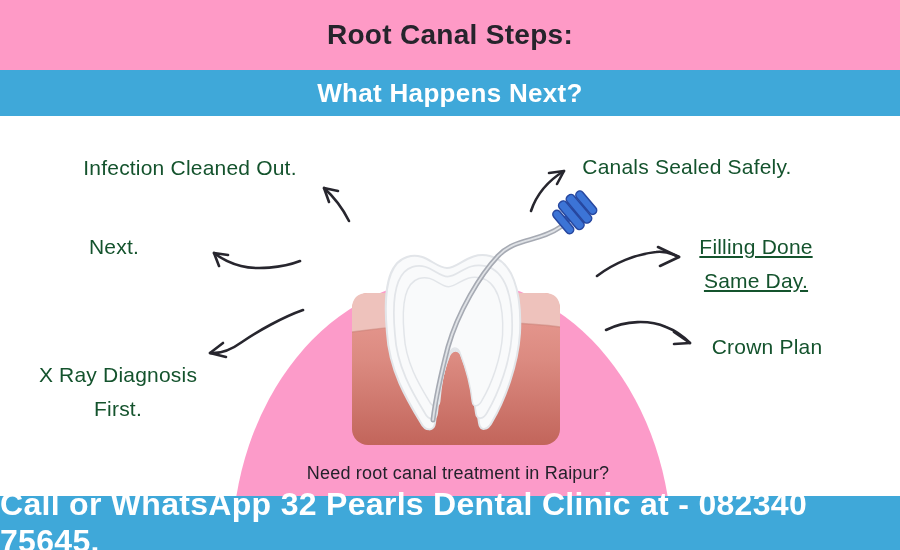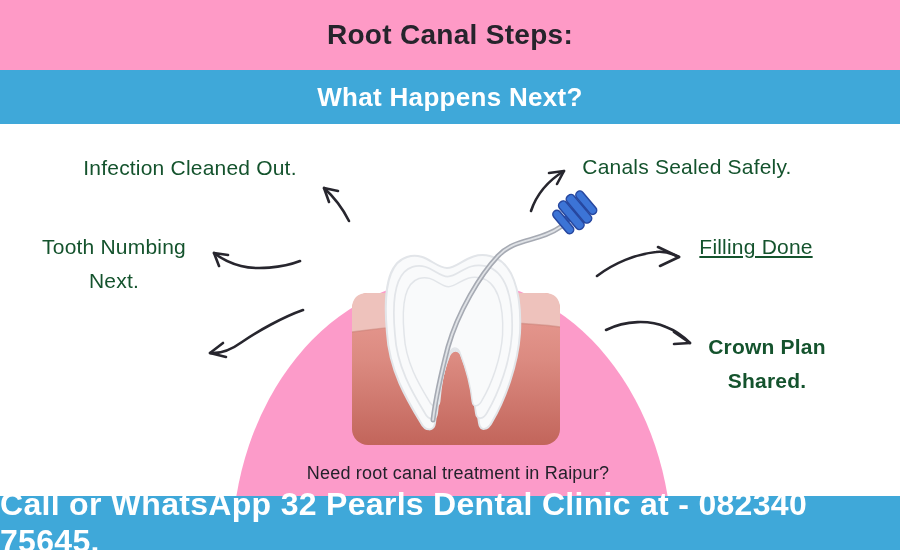--- a/index.html
+++ b/index.html
@@ -2,21 +2,21 @@
 <html><head>
 <meta charset="utf-8">
 <style>
   html,body{margin:0;padding:0;background:#ffffff;}
   .stage{
     position:relative;width:900px;height:550px;overflow:hidden;
     background:#ffffff;font-family:"Liberation Sans",sans-serif;padding-left:16px;
   }
   .bar{position:absolute;left:0;width:900px;display:flex;align-items:center;justify-content:center;}
   .bar-pink{top:0;height:70px;background:#FE9AC6;}
-  .bar-blue{top:70px;height:54px;background:#3FA8D9;}
+  .bar-blue{top:70px;height:46px;background:#3FA8D9;}
   .bar-footer{top:496px;height:54px;background:#3FA8D9;z-index:30;}
   .title-text{font-size:28px;font-weight:800;color:#26242C;letter-spacing:.3px;}
   .subtitle-text{font-size:26px;font-weight:800;color:#ffffff;letter-spacing:.3px;}
   .footer-text{font-size:32px;font-weight:800;color:#ffffff;letter-spacing:.3px;}
   .pink-circle{
     position:absolute;left:232px;top:278px;width:440px;height:544px;
     background:#FC9BC9;border-radius:50%;z-index:1;
   }
   .step-label{
     position:absolute;z-index:10;color:#14532d;font-size:21px;line-height:34px;
@@ -121,33 +121,36 @@
       <rect x="2" y="-17" width="9" height="34" rx="4" fill="#3C74D6" stroke="#27479F" stroke-width="1.5"></rect>
       <rect x="12" y="-14" width="8" height="28" rx="4" fill="#3C74D6" stroke="#27479F" stroke-width="1.5"></rect>
     </g>
   </svg>
 
   <div class="step-label" style="left:190px;top:151px;">
     <div>Infection Cleaned Out.</div>
     <div></div>
   </div>
   <div class="step-label" style="left:114px;top:230px;">
-    <div>Tooth Numbing</div>
     <div>Next.</div>
+  </div>
+  <div class="step-label" style="left:118px;top:358px;">
+    <div>X Ray Diagnosis</div>
+    <div>First.</div>
   </div>
   <div class="step-label" style="left:687px;top:150px;">
     <div>Canals Sealed Safely.</div>
     <div></div>
   </div>
   <div class="step-label" style="left:756px;top:230px;text-decoration:underline;">
     <div>Filling Done</div>
+    <div>Same Day.</div>
   </div>
-  <div class="step-label" style="left:767px;top:330px;font-weight:bold;">
+  <div class="step-label" style="left:767px;top:330px;">
     <div>Crown Plan</div>
-    <div>Shared.</div>
   </div>
 
   <div class="question">Need root canal treatment in Raipur?</div>
 
   <div class="bar bar-footer">
     <div class="footer-text">Call or WhatsApp 32 Pearls Dental Clinic at - 082340 75645.</div>
   </div>
 
 </div>
 

